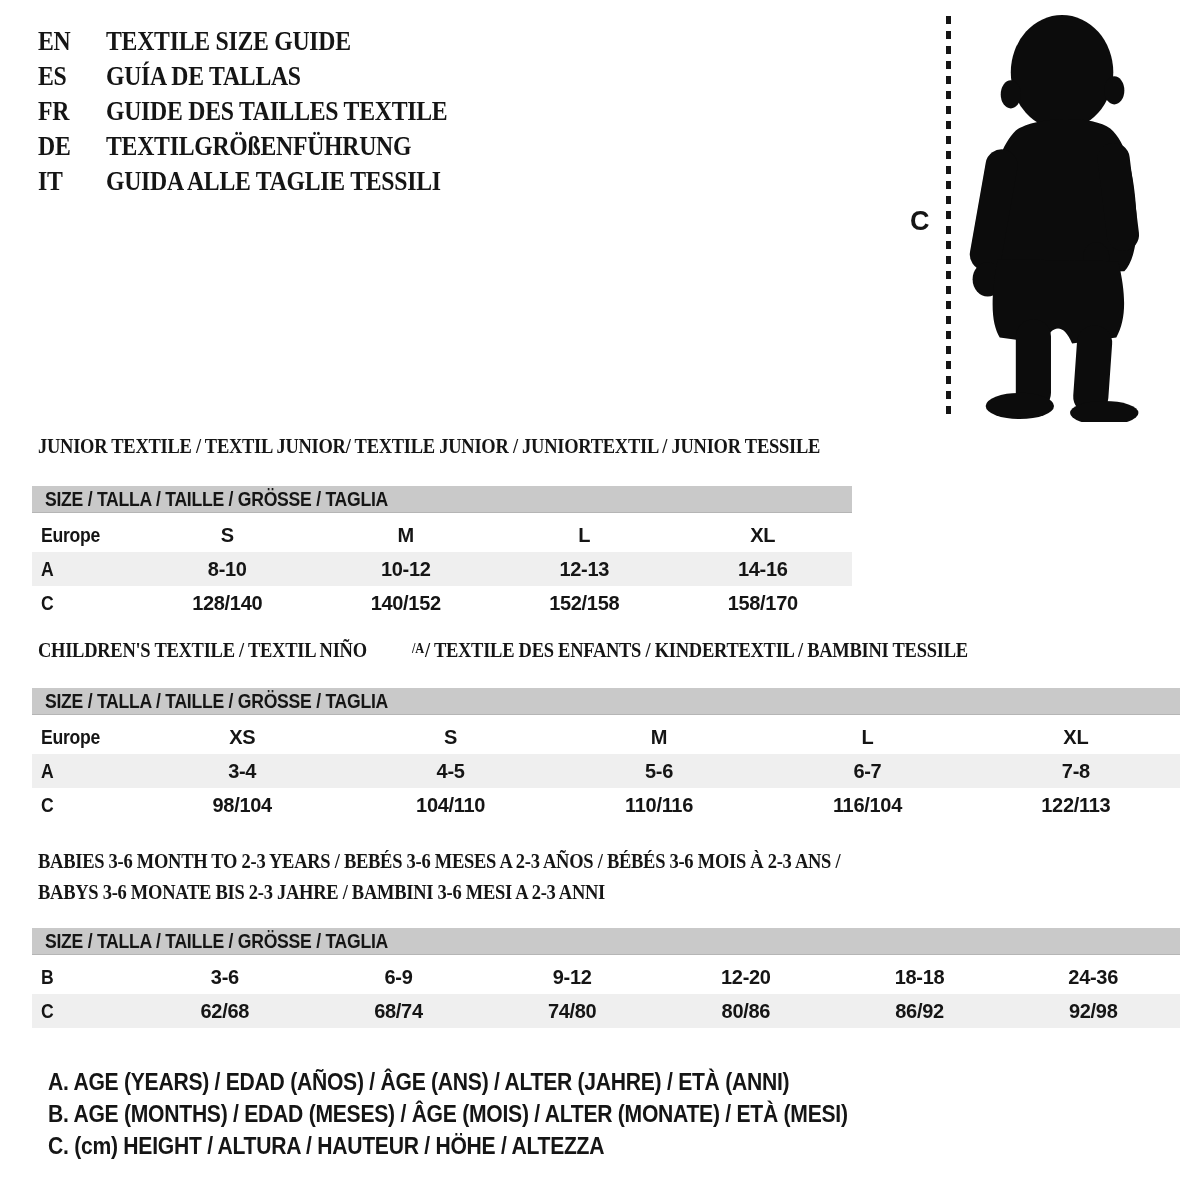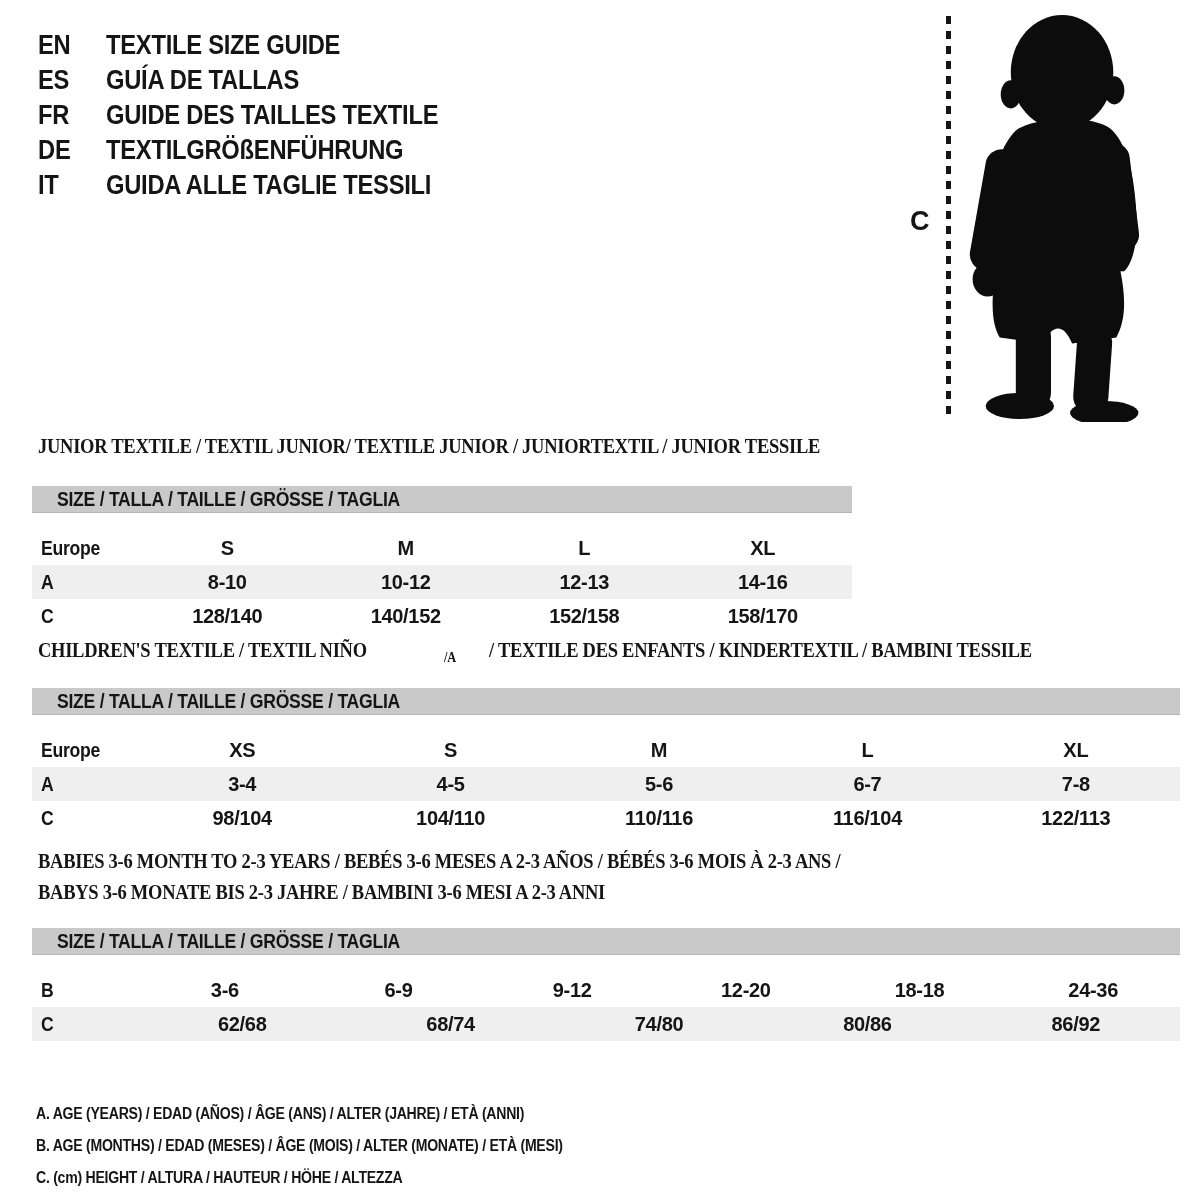--- a/index.html
+++ b/index.html
@@ -18,54 +18,54 @@
     overflow:hidden;
     letter-spacing:-0.3px;
   }
   .abs{position:absolute;}
   
   .cnd{transform:scaleX(.88);transform-origin:0 50%;display:inline-block;white-space:nowrap;}
   .cndc{transform:scaleX(.92);white-space:nowrap;} 
 
   
   #langs{left:38px;top:26px;}
-  .lang-row{display:flex;height:35px;align-items:flex-end;font-size:27px;}
+  .lang-row{display:flex;height:35px;align-items:flex-start;font-size:27px;font-family:Liberation Serif, serif;}
   .lang-code{width:68px;flex:0 0 68px;}
   
   #measure-line{
     left:946px;top:16px;width:5px;height:400px;
     background:repeating-linear-gradient(to bottom,#141414 0 8px,transparent 8px 15px);
   }
   #figure-c{left:910px;top:206px;font-size:27px;}
   #toddler{left:960px;top:10px;}
 
   
   .section-heading{font-size:21px;white-space:nowrap;font-family:Liberation Serif, serif;}
   #junior-heading{left:38px;top:434px;}
-  #children-heading{left:38px;top:638px;display:flex;align-items:flex-end;gap:32px;}
+  #children-heading{left:38px;top:638px;display:flex;align-items:flex-start;}
   #children-heading .sub{font-size:14px;transform:translateY(3px) scaleX(.88);transform-origin:0 50%;display:inline-block;}
   #babies-heading{left:38px;top:846px;line-height:31px;}
 
   
   .size-table{background:#fff;}
   #junior-table{left:32px;top:486px;width:820px;}
   #children-table{left:32px;top:688px;width:1148px;}
   #babies-table{left:32px;top:928px;width:1148px;}
   .size-bar{
     height:27px;line-height:27px;background:var(--bar-gray);
-    padding-left:25px;font-size:20px;margin-bottom:18px;
+    padding-left:13px;font-size:20px;margin-bottom:5px;
     border-bottom:1px solid #b5b5b5;
   }
   .trow{display:flex;height:34px;line-height:34px;font-size:20px;}
   .trow.shaded{background:var(--row-gray);}
   .cell-label{width:106px;flex:0 0 106px;padding-left:9px;}
   .cell-val{flex:1;text-align:center;}
 
   
-  #footnotes{left:36px;top:1066px;font-size:16px;line-height:32px;margin-top:32px;}
+  #footnotes{left:48px;top:1066px;font-size:24px;line-height:32px;}
   .footnote{height:32px;}
 </style>
 </head>
 <body>
 
 <div id="langs" class="abs">
   <div class="lang-row">
     <span class="lang-code"><span class="cnd">EN</span></span>
     <span class="cnd">TEXTILE SIZE GUIDE</span>
   </div>
@@ -189,20 +189,21 @@
     <span class="cell-val"><span class="cndc">18-18</span></span>
     <span class="cell-val"><span class="cndc">24-36</span></span>
   </div>
   <div class="trow shaded">
     <span class="cell-label"><span class="cnd">C</span></span>
     <span class="cell-val"><span class="cndc">62/68</span></span>
     <span class="cell-val"><span class="cndc">68/74</span></span>
     <span class="cell-val"><span class="cndc">74/80</span></span>
     <span class="cell-val"><span class="cndc">80/86</span></span>
     <span class="cell-val"><span class="cndc">86/92</span></span>
+    <span class="cell-val"><span class="cndc">92/98</span></span>
   </div>
 </div>
 
 <div id="footnotes" class="abs">
   <div class="footnote"><span class="cnd">A. AGE (YEARS) / EDAD (AÑOS) / ÂGE (ANS) / ALTER (JAHRE) / ETÀ (ANNI)</span></div>
   <div class="footnote"><span class="cnd">B. AGE (MONTHS) / EDAD (MESES) / ÂGE (MOIS) / ALTER (MONATE) / ETÀ (MESI)</span></div>
   <div class="footnote"><span class="cnd">C. (cm) HEIGHT / ALTURA / HAUTEUR / HÖHE / ALTEZZA</span></div>
 </div>
 
 </body></html>

